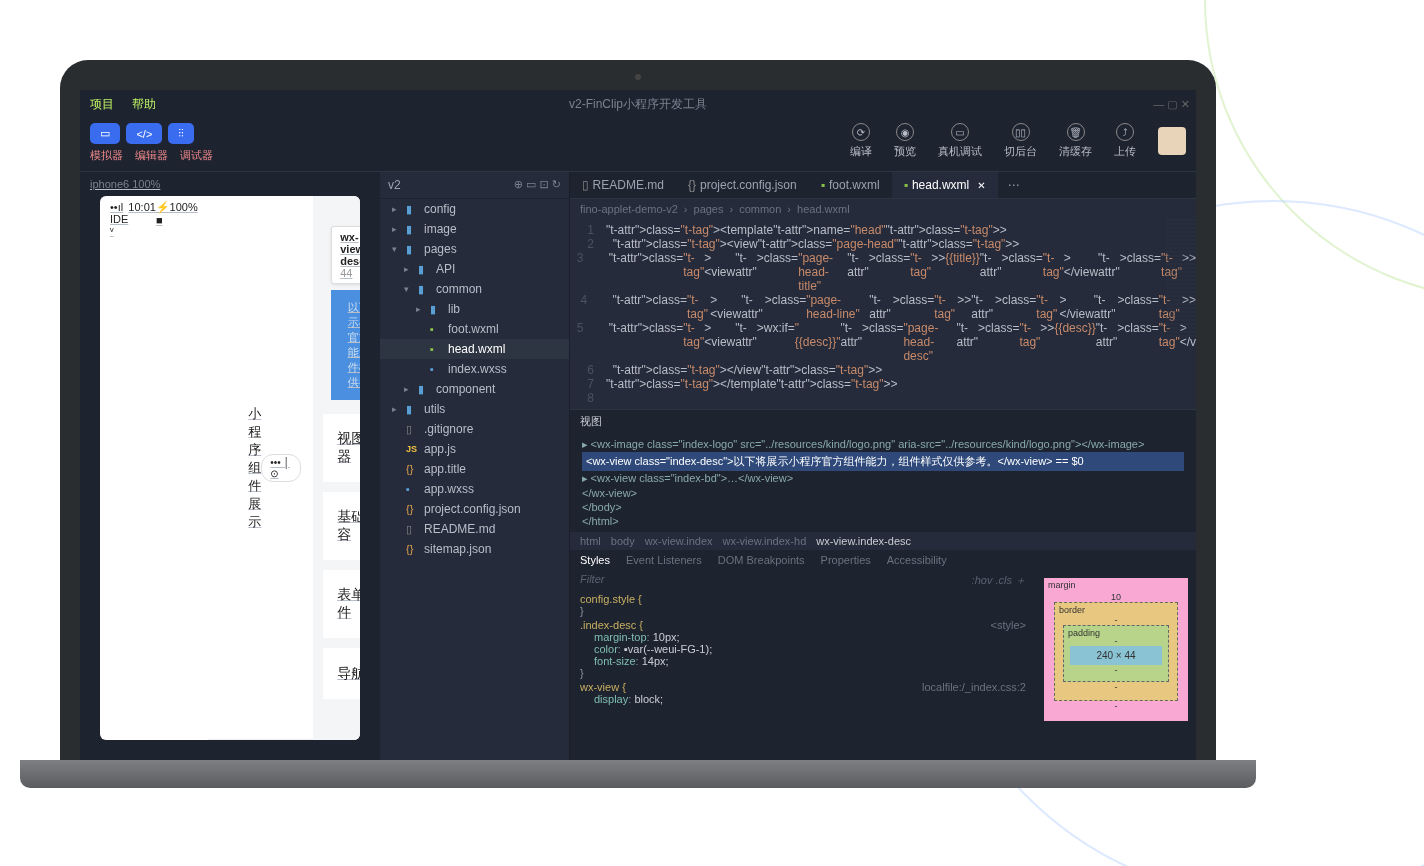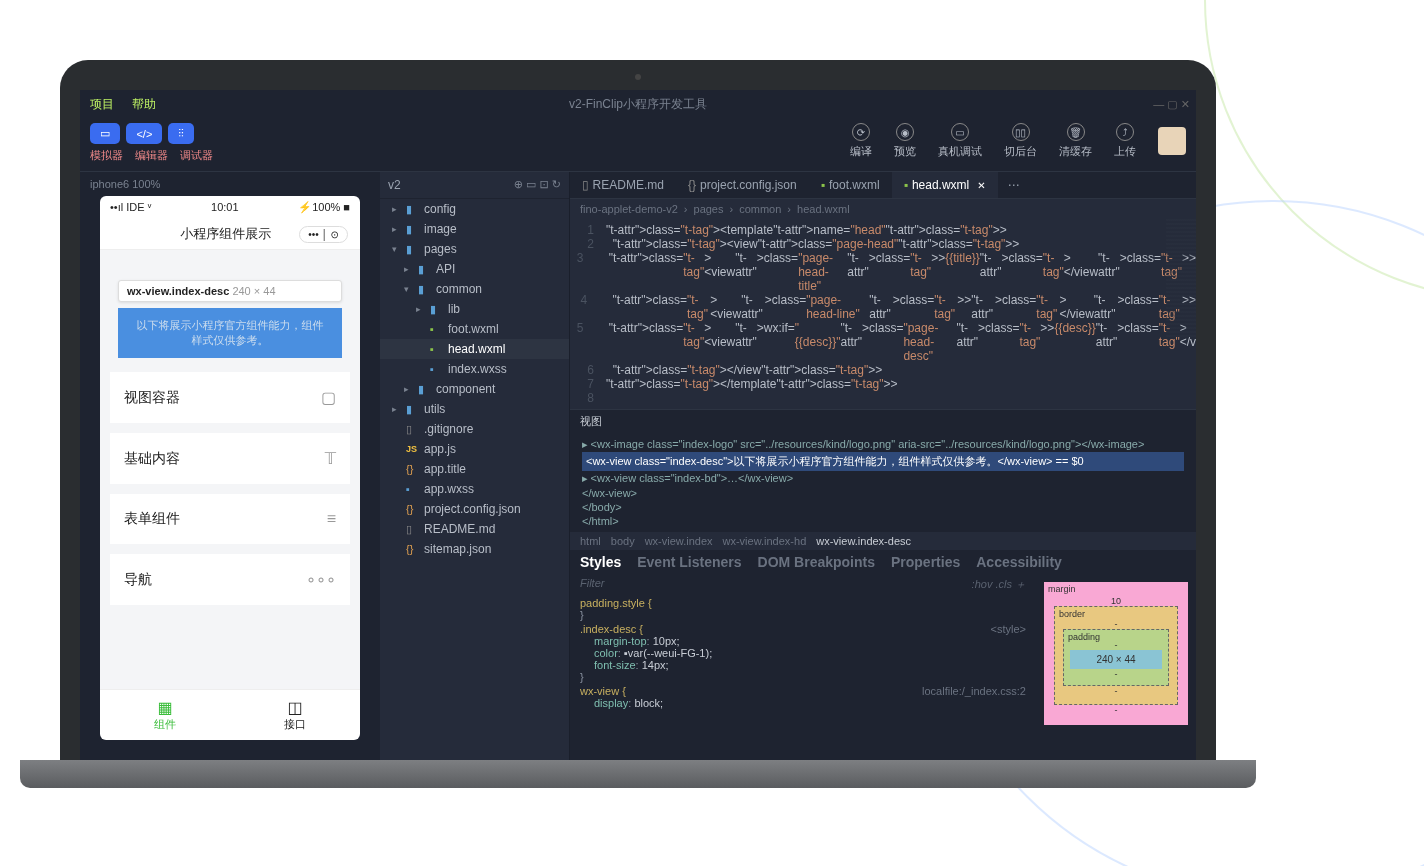--- a/index.html
+++ b/index.html
@@ -16,23 +16,23 @@
 .win-ctl { position: absolute; top: 38px; right: 26px; display: flex; gap: 8px; color: #666; font-size: 11px; }
 .toolbar-row { display: flex; align-items: flex-start; padding: 4px 10px 8px 10px; }
 .mode-btns { display: flex; gap: 6px; }
 .mode-btn { background: #3a6cf0; color: #fff; border-radius: 5px; padding: 4px 10px; font-size: 11px; display: flex; align-items: center; }
 .mode-labels { display: flex; gap: 12px; margin-top: 4px; color: #e88; font-size: 11px; }
 .rtools { margin-left: auto; display: flex; gap: 22px; align-items: center; }
 .rtool { display: flex; flex-direction: column; align-items: center; gap: 3px; color: #b8bec8; font-size: 11px; }
 .rtool-ico { width: 18px; height: 18px; border: 1px solid #888; border-radius: 50%; display: flex; align-items: center; justify-content: center; font-size: 10px; }
 .avatar { width: 28px; height: 28px; background: #e8d4b8; border-radius: 4px; }
 .main { flex: 1; display: flex; overflow: hidden; border-top: 1px solid #2d3442; }
-.sim-panel { width: 300px; background: #1e2330; display: flex; flex-direction: column; }
+.sim-panel { width: 300px; background: #1e2330; display: flex; flex-direction: column; text-decoration: underline; }
 .sim-hdr { padding: 6px 10px; color: #7a8290; font-size: 11px; }
-.phone { background: #fff; margin: 0 20px 20px 20px; border-radius: 6px; flex: 1; display: flex; flex-direction: column; color: #222; overflow: hidden; }
+.phone { background: #fff; margin: 0 20px 20px 20px; border-radius: 6px; flex: 1; display: flex; flex-direction: row; color: #222; overflow: hidden; }
 .p-status { display: flex; justify-content: space-between; padding: 5px 10px; font-size: 11px; }
 .p-title { display: flex; justify-content: space-between; align-items: center; padding: 6px 12px; border-bottom: 1px solid #eee; }
 .p-title-txt { flex: 1; text-align: center; font-size: 13px; font-weight: 500; }
 .p-dots { border: 1px solid #ddd; border-radius: 12px; padding: 2px 8px; font-size: 10px; display: flex; gap: 4px; align-items: center; }
 .p-body { flex: 1; background: #f4f5f7; padding: 10px; }
 .p-tooltip { background: #fff; border: 1px solid #ddd; border-radius: 3px; padding: 4px 8px; font-size: 11px; margin: 20px 8px 6px 8px; box-shadow: 0 1px 3px rgba(0,0,0,.1); }
 .p-hilite { background: #4a8fe0; color: #cde; padding: 10px 14px; font-size: 11px; text-align: center; margin: 0 8px 14px 8px; }
 .p-item { background: #fff; padding: 16px 14px; margin-bottom: 10px; display: flex; justify-content: space-between; align-items: center; font-size: 14px; }
 .p-item-ico { color: #999; font-size: 16px; }
 .p-tabbar { display: flex; border-top: 1px solid #eee; }
@@ -64,21 +64,21 @@
 .lcode { white-space: pre; } .t-str { color: #c88a6a; } .t-var { color: #c88a6a; }
 .minimap { position: absolute; right: 0; top: 0; width: 30px; height: 120px; background: repeating-linear-gradient(#2d3442 0 2px, transparent 2px 4px); opacity: .3; }
 .dev-panel { flex: 1; background: #1e2330; border-top: 1px solid #2d3442; display: flex; flex-direction: column; overflow: hidden; }
 .dev-tabs { display: flex; gap: 14px; padding: 4px 10px; font-size: 11px; color: #6a7280; }
 .dev-tabs .act { color: #c8cdd5; }
 .dom-view { font-family: Consolas, monospace; font-size: 11px; padding: 4px 12px; color: #8aa; flex: 0 0 auto; overflow: hidden; }
 .dom-line { white-space: nowrap; padding: 1px 0; }
 .dom-line.hl { background: #2f4a7a; color: #fff; padding: 2px 4px; }
 .crumb-bar { padding: 3px 10px; font-size: 11px; color: #6a7280; display: flex; gap: 10px; background: #252b3a; }
 .crumb-bar .act { color: #c8cdd5; }
-.style-tabs { display: flex; gap: 16px; padding: 4px 10px; font-size: 14px; color: #6a7280; background: #1e2330; font-weight: bold; }
+.style-tabs { display: flex; gap: 16px; padding: 4px 10px; font-size: 11px; color: #6a7280; background: #1e2330; }
 .style-tabs .act { color: #fff; }
 .style-row { display: flex; flex: 1; overflow: hidden; }
 .style-rules { flex: 1; font-family: Consolas, monospace; font-size: 11px; padding: 0 10px; color: #8a92a0; }
 .style-filter { display: flex; justify-content: space-between; padding: 3px 0; color: #5a6270; font-style: italic; }
 .rule { margin-top: 2px; }
 .rule-sel { color: #c8b060; }
 .rule-prop { padding-left: 14px; }
 .prop-n { color: #7fbfb0; } .prop-v { color: #c8cdd5; }
 .rule-src { float: right; color: #6a7280; }
 .box-model { width: 160px; padding: 8px; }
@@ -343,21 +343,21 @@
                 <span class="">DOM Breakpoints</span>
                 <span class="">Properties</span>
                 <span class="">Accessibility</span>
               </div>
             <div class="style-row">
               <div class="style-rules">
                 <div class="style-filter">
                     <span>Filter</span>
                     <span>:hov .cls ＋</span>
                   </div>
-                <div class="rule"><span class="rule-sel">padding.style {</span></div>
+                <div class="rule"><span class="rule-sel">config.style {</span></div>
                 <div>}</div>
                 <div class="rule"><span class="rule-src">&lt;style&gt;</span><span class="rule-sel">.index-desc {</span></div>
                 <div class="rule-prop"><span class="prop-n">margin-top</span>: <span class="prop-v">10px;</span></div>
                 <div class="rule-prop"><span class="prop-n">color</span>: <span class="prop-v">▪var(--weui-FG-1);</span></div>
                 <div class="rule-prop"><span class="prop-n">font-size</span>: <span class="prop-v">14px;</span></div>
                 <div>}</div>
                 <div class="rule"><span class="rule-src">localfile:/_index.css:2</span><span class="rule-sel">wx-view {</span></div>
                 <div class="rule-prop"><span class="prop-n">display</span>: <span class="prop-v">block;</span></div>
               </div>
               <div class="box-model">

